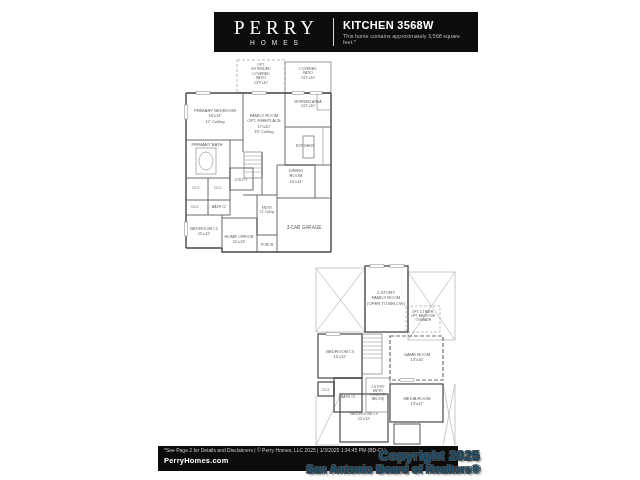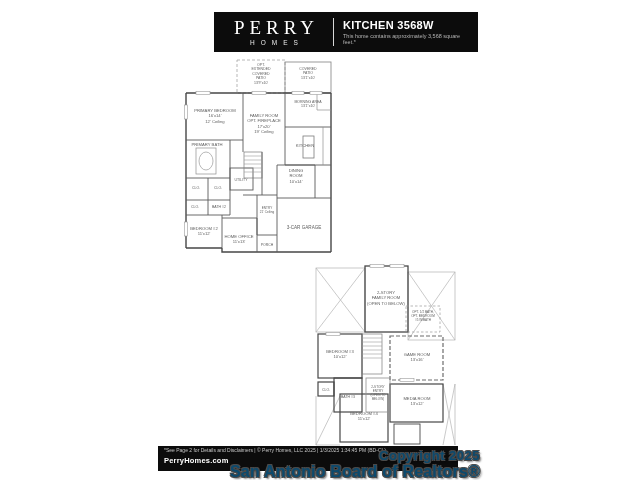--- a/index.html
+++ b/index.html
@@ -31,21 +31,21 @@
               background:#0c0c0c;box-sizing:border-box;padding:1px 6px;color:#fff;}
   .disclaimer{font-size:5px;color:#c6c6c6;white-space:nowrap;}
   .website{font-size:7.5px;font-weight:bold;margin-top:3px;letter-spacing:.2px;}
 
   
   .watermark{position:absolute;right:160px;top:449px;text-align:right;color:#0c4a6e;
              font-weight:bold;line-height:1.1;
              text-shadow:-1px -1px 0 #4a4a4a,1px -1px 0 #4a4a4a,-1px 1px 0 #4a4a4a,
                          1px 1px 0 #4a4a4a,2px 2px 2px rgba(0,0,0,.55);}
   .wm-line1{font-size:13px;letter-spacing:.5px;}
-  .wm-line2{font-size:16px;letter-spacing:.2px;}
+  .wm-line2{font-size:11px;letter-spacing:.2px;}
 </style>
 </head>
 <body>
 
 <div class="page">
 
   <header class="brand-bar">
     <div class="brand">
       <div class="brand-name">PERRY</div>
       <div class="brand-sub">HOMES</div>

